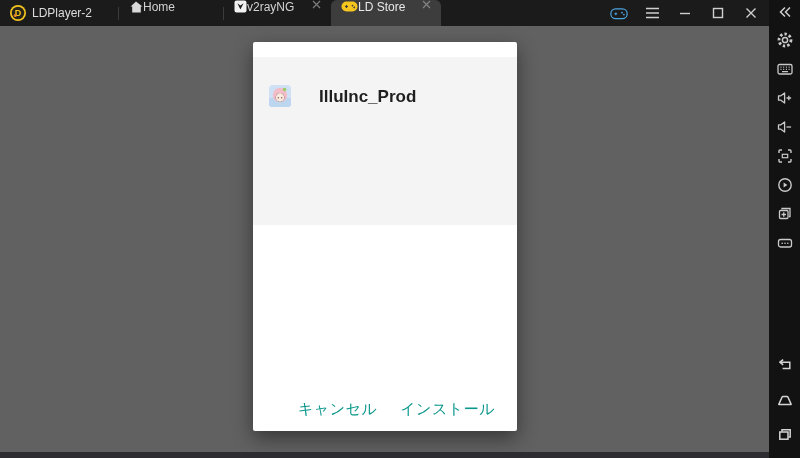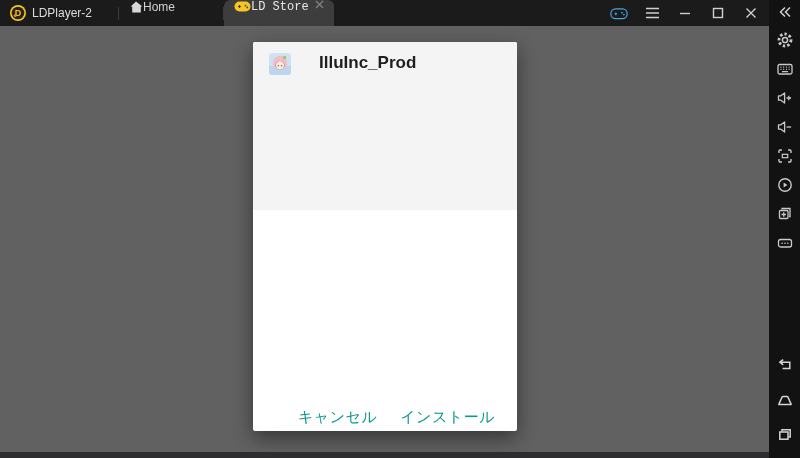--- a/index.html
+++ b/index.html
@@ -9,21 +9,21 @@
 
   
   .titlebar { position:absolute; left:0; top:0; width:769px; height:26px;
     background:#1b1b1b; display:flex; align-items:center; }
   .brand { display:flex; align-items:center; gap:6px; padding:0 0 0 10px; width:118px; }
   .brand-label { color:#dcdcdc; font-size:12px; white-space:nowrap; }
   .tab-sep { width:1px; height:13px; background:#3c3c3c; }
   .tab { height:26px; display:flex; align-items:flex-start; padding:0 10px; color:#d2d2d2; font-size:12px; }
   .tab-home { width:104px; }
   .tab-v2ray { width:107px; }
-  .tab.active { background:#3d3d3d; border-radius:6px 6px 0 0; width:110px; color:#e8e8e8;font-family:Liberation Mono, monospace; }
+  .tab.active { background:#3d3d3d; border-radius:6px 6px 0 0; width:110px; color:#e8e8e8; }
   .tab-close { margin-left:auto; display:flex; align-items:center; opacity:.75; }
   .tb-spacer { flex:1; }
   .win-controls { display:flex; align-items:center; gap:15px; padding-right:9px; }
   .ctl { display:flex; align-items:center; justify-content:center; width:18px; height:18px; }
 
   
   .sidebar { position:absolute; right:0; top:0; width:31px; height:458px;
     background:#121212; display:flex; flex-direction:column; align-items:center; z-index:5; }
   .sb-collapse { margin-top:4px; height:16px; display:flex; align-items:center; }
   .sb-icon { width:18px; height:18px; margin-top:11px; display:flex; align-items:center; justify-content:center; }
@@ -32,25 +32,25 @@
   .sb-bottom .sb-icon { margin-top:17px; }
 
   
   .stage { position:absolute; left:0; top:26px; width:769px; height:426px; background:#616161; }
   .bottomstrip { position:absolute; left:0; top:452px; width:769px; height:6px; background:#2c2c31; }
 
   
   .dialog { position:absolute; left:253px; top:16px; width:264px; height:389px;
     background:#ffffff; border-radius:2px; box-shadow:0 7px 20px rgba(0,0,0,.45); overflow:hidden; }
   .dlg-head { background:#f4f4f4; height:168px; }
-  .dlg-title-row { display:flex; align-items:flex-start; padding:11px 14px 0 16px; }
+  .dlg-title-row { display:flex; align-items:flex-end; padding:28px 14px 0 16px;margin-top:15px; }
   .dlg-appicon { width:22px; height:22px; border-radius:3px; overflow:hidden; flex:0 0 auto; }
   .dlg-title { margin-left:28px; font-size:17px; font-weight:bold; color:#1f1f1f; }
   .dlg-msg { padding:14px 13px 0 15px; font-size:16.5px; line-height:22px; color:#484848; letter-spacing:.2px; }
-  .dlg-actions { position:absolute; right:22px; bottom:4px; display:flex; gap:23px; }
+  .dlg-actions { position:absolute; right:22px; bottom:12px; display:flex; gap:23px; }
   .dlg-btn { color:#0a978c; font-size:15px; font-weight:500; letter-spacing:.5px; cursor:default; background:none; border:none; font-family:inherit; }
 
   svg { display:block; }
 </style>
 </head>
 <body>
 
 <div id="app">
 
   <div class="titlebar">
@@ -72,20 +72,34 @@
       <span>
         <svg width="14" height="14" viewBox="0 0 14 14">
           <path d="M7 1.6 L1.6 6.4 h1.6 v6 h8.6 v-6 h1.6 z" fill="#d9d9d9"></path>
         </svg>
       </span>
       <span>Home</span>
     </div>
 
     <div class="tab-sep"></div>
 
+    <div class="tab tab-v2ray">
+      <span>
+        <svg width="13" height="13" viewBox="0 0 13 13">
+          <rect x="0.5" y="0.5" width="12" height="12" rx="2" fill="#f2f2f2"></rect>
+          <path d="M3.4 3.2 L6.4 9.6 L9.6 3.2 L6.4 5.6 z" fill="#1c1c1c"></path>
+        </svg>
+      </span>
+      <span>v2rayNG</span>
+      <span class="tab-close">
+        <svg width="9" height="9" viewBox="0 0 9 9">
+            <path d="M1 1 L8 8 M8 1 L1 8" stroke="#9a9a9a" stroke-width="1.3"></path>
+          </svg>
+      </span>
+    </div>
 
     <div class="tab active">
       <span>
         <svg width="17" height="13" viewBox="0 0 17 13">
           <rect x="0.5" y="1.5" width="16" height="10" rx="5" fill="#f6c51e"></rect>
           <path d="M4 6.5 h3 M5.5 5 v3" stroke="#3d3d3d" stroke-width="1.1"></path>
           <circle cx="11.5" cy="5.6" r="0.9" fill="#3d3d3d"></circle>
           <circle cx="13.3" cy="7.4" r="0.9" fill="#3d3d3d"></circle>
         </svg>
       </span>

